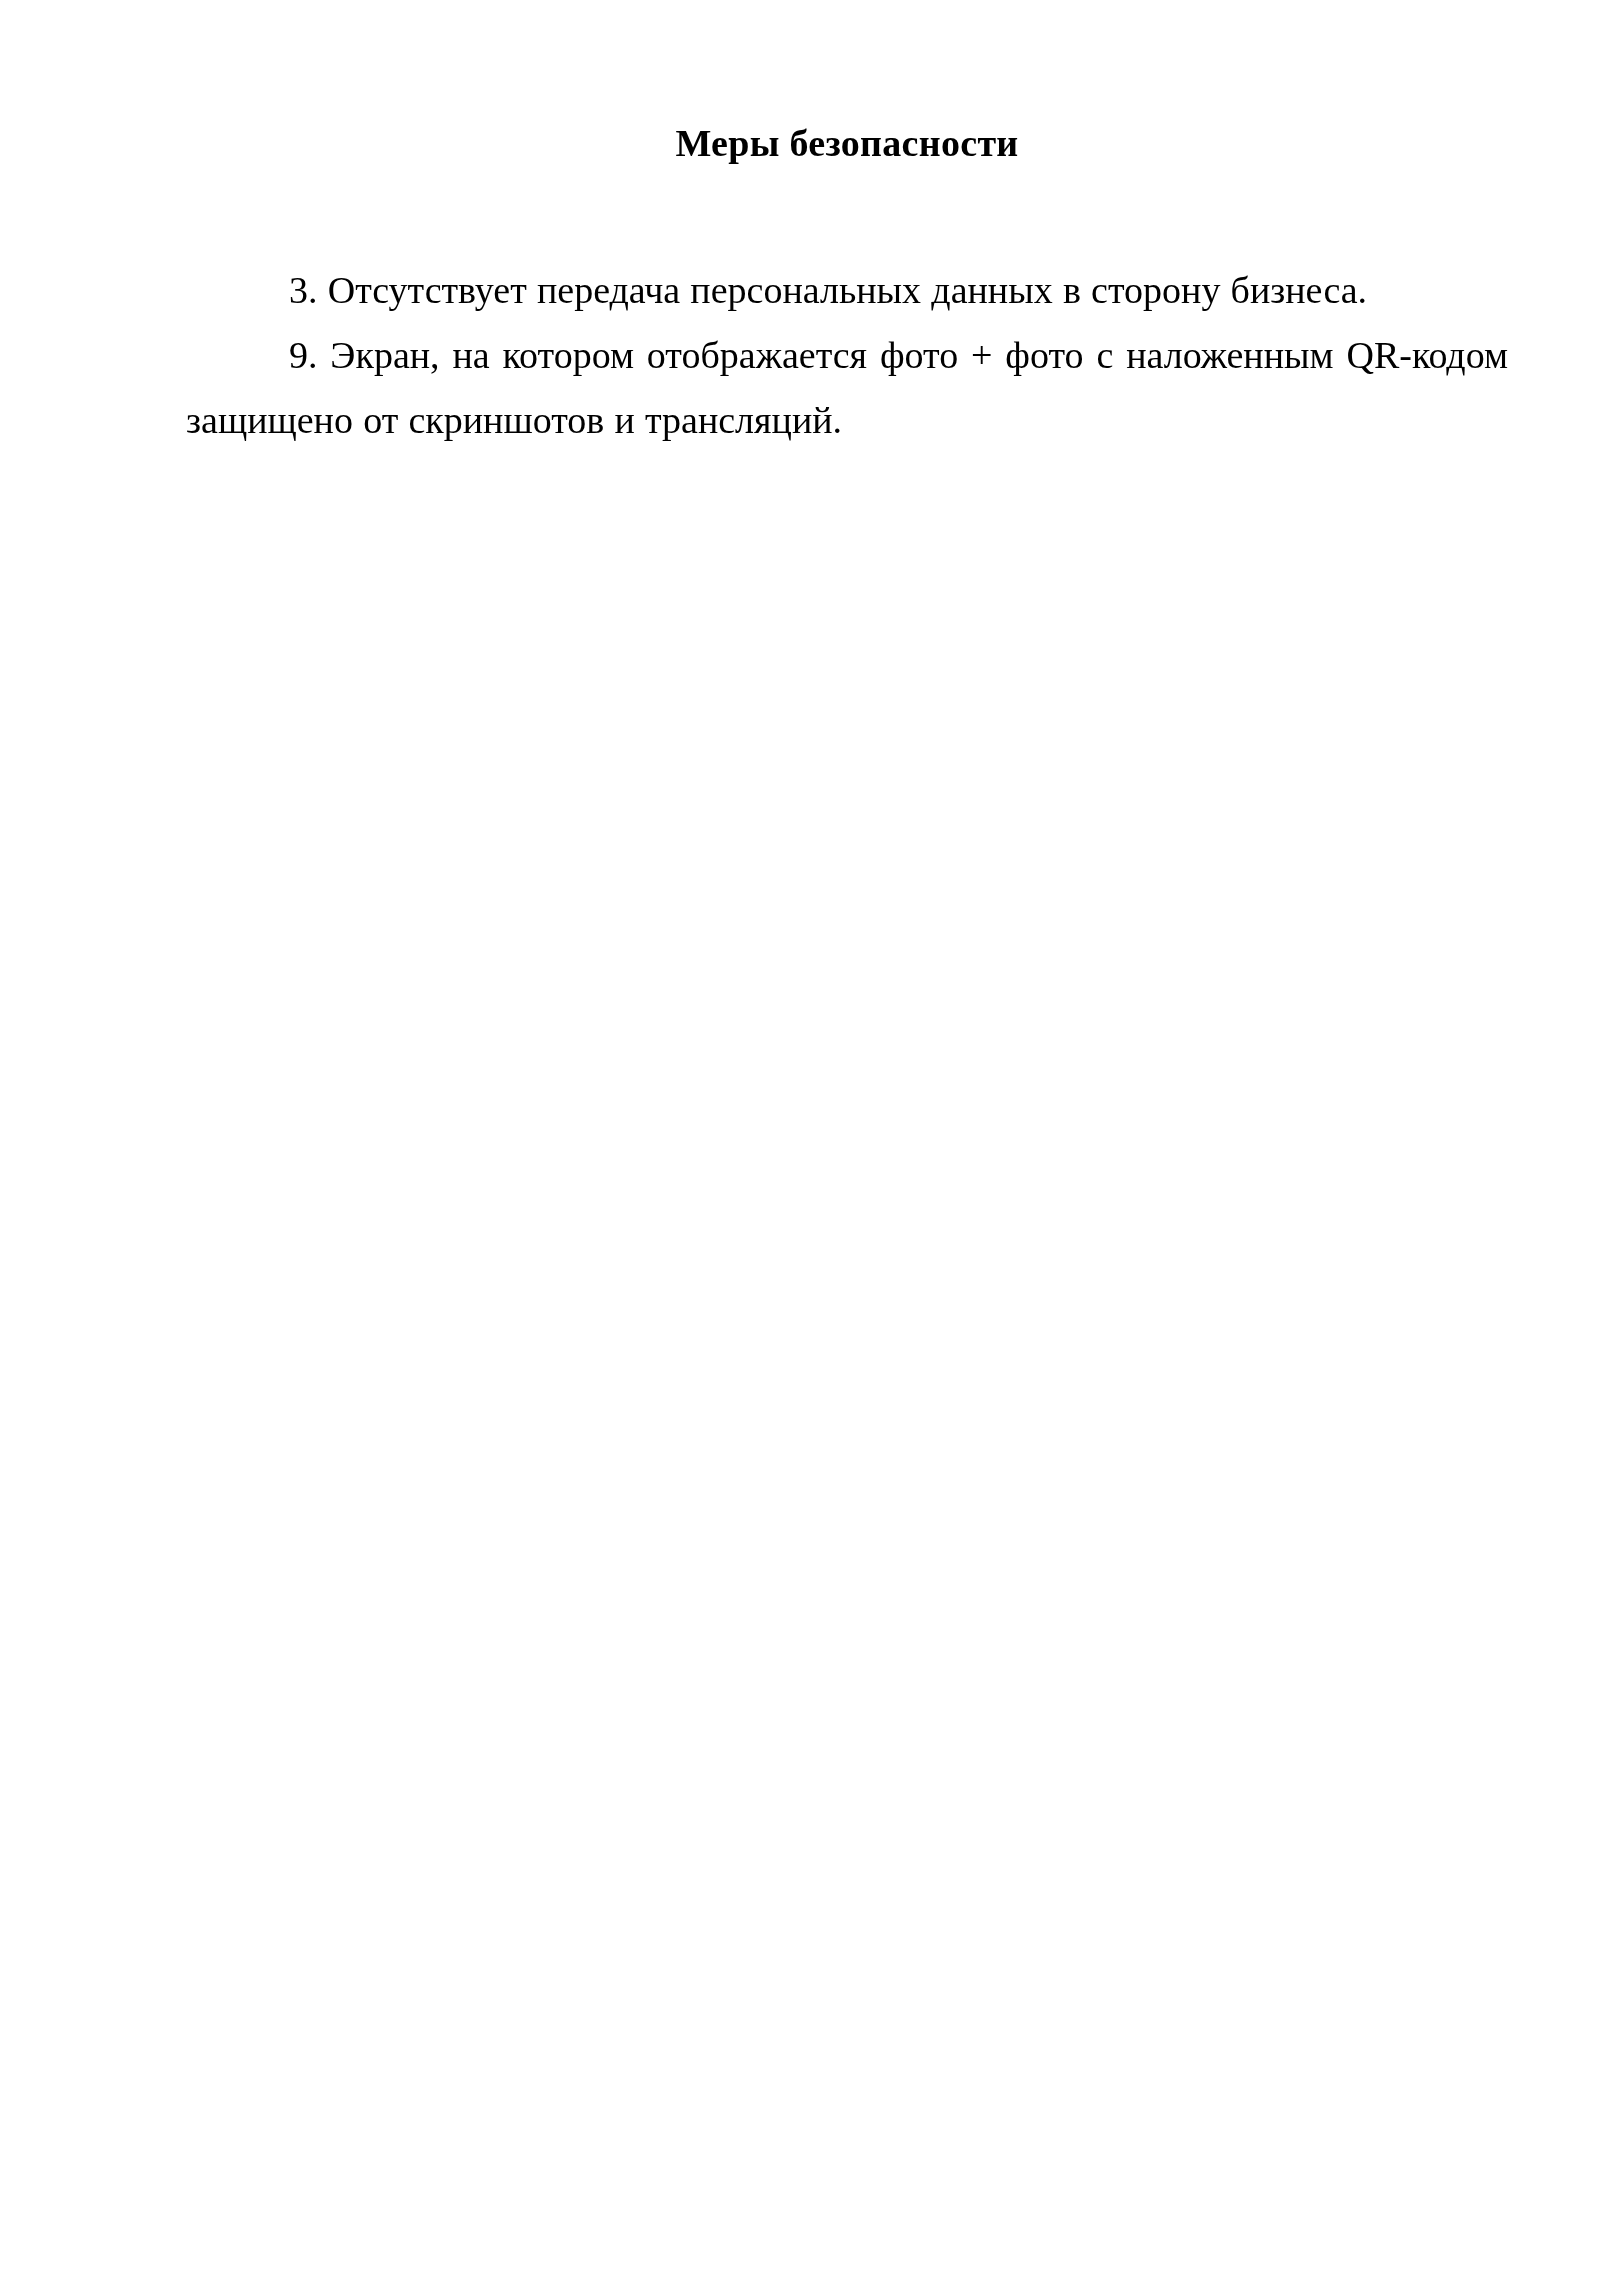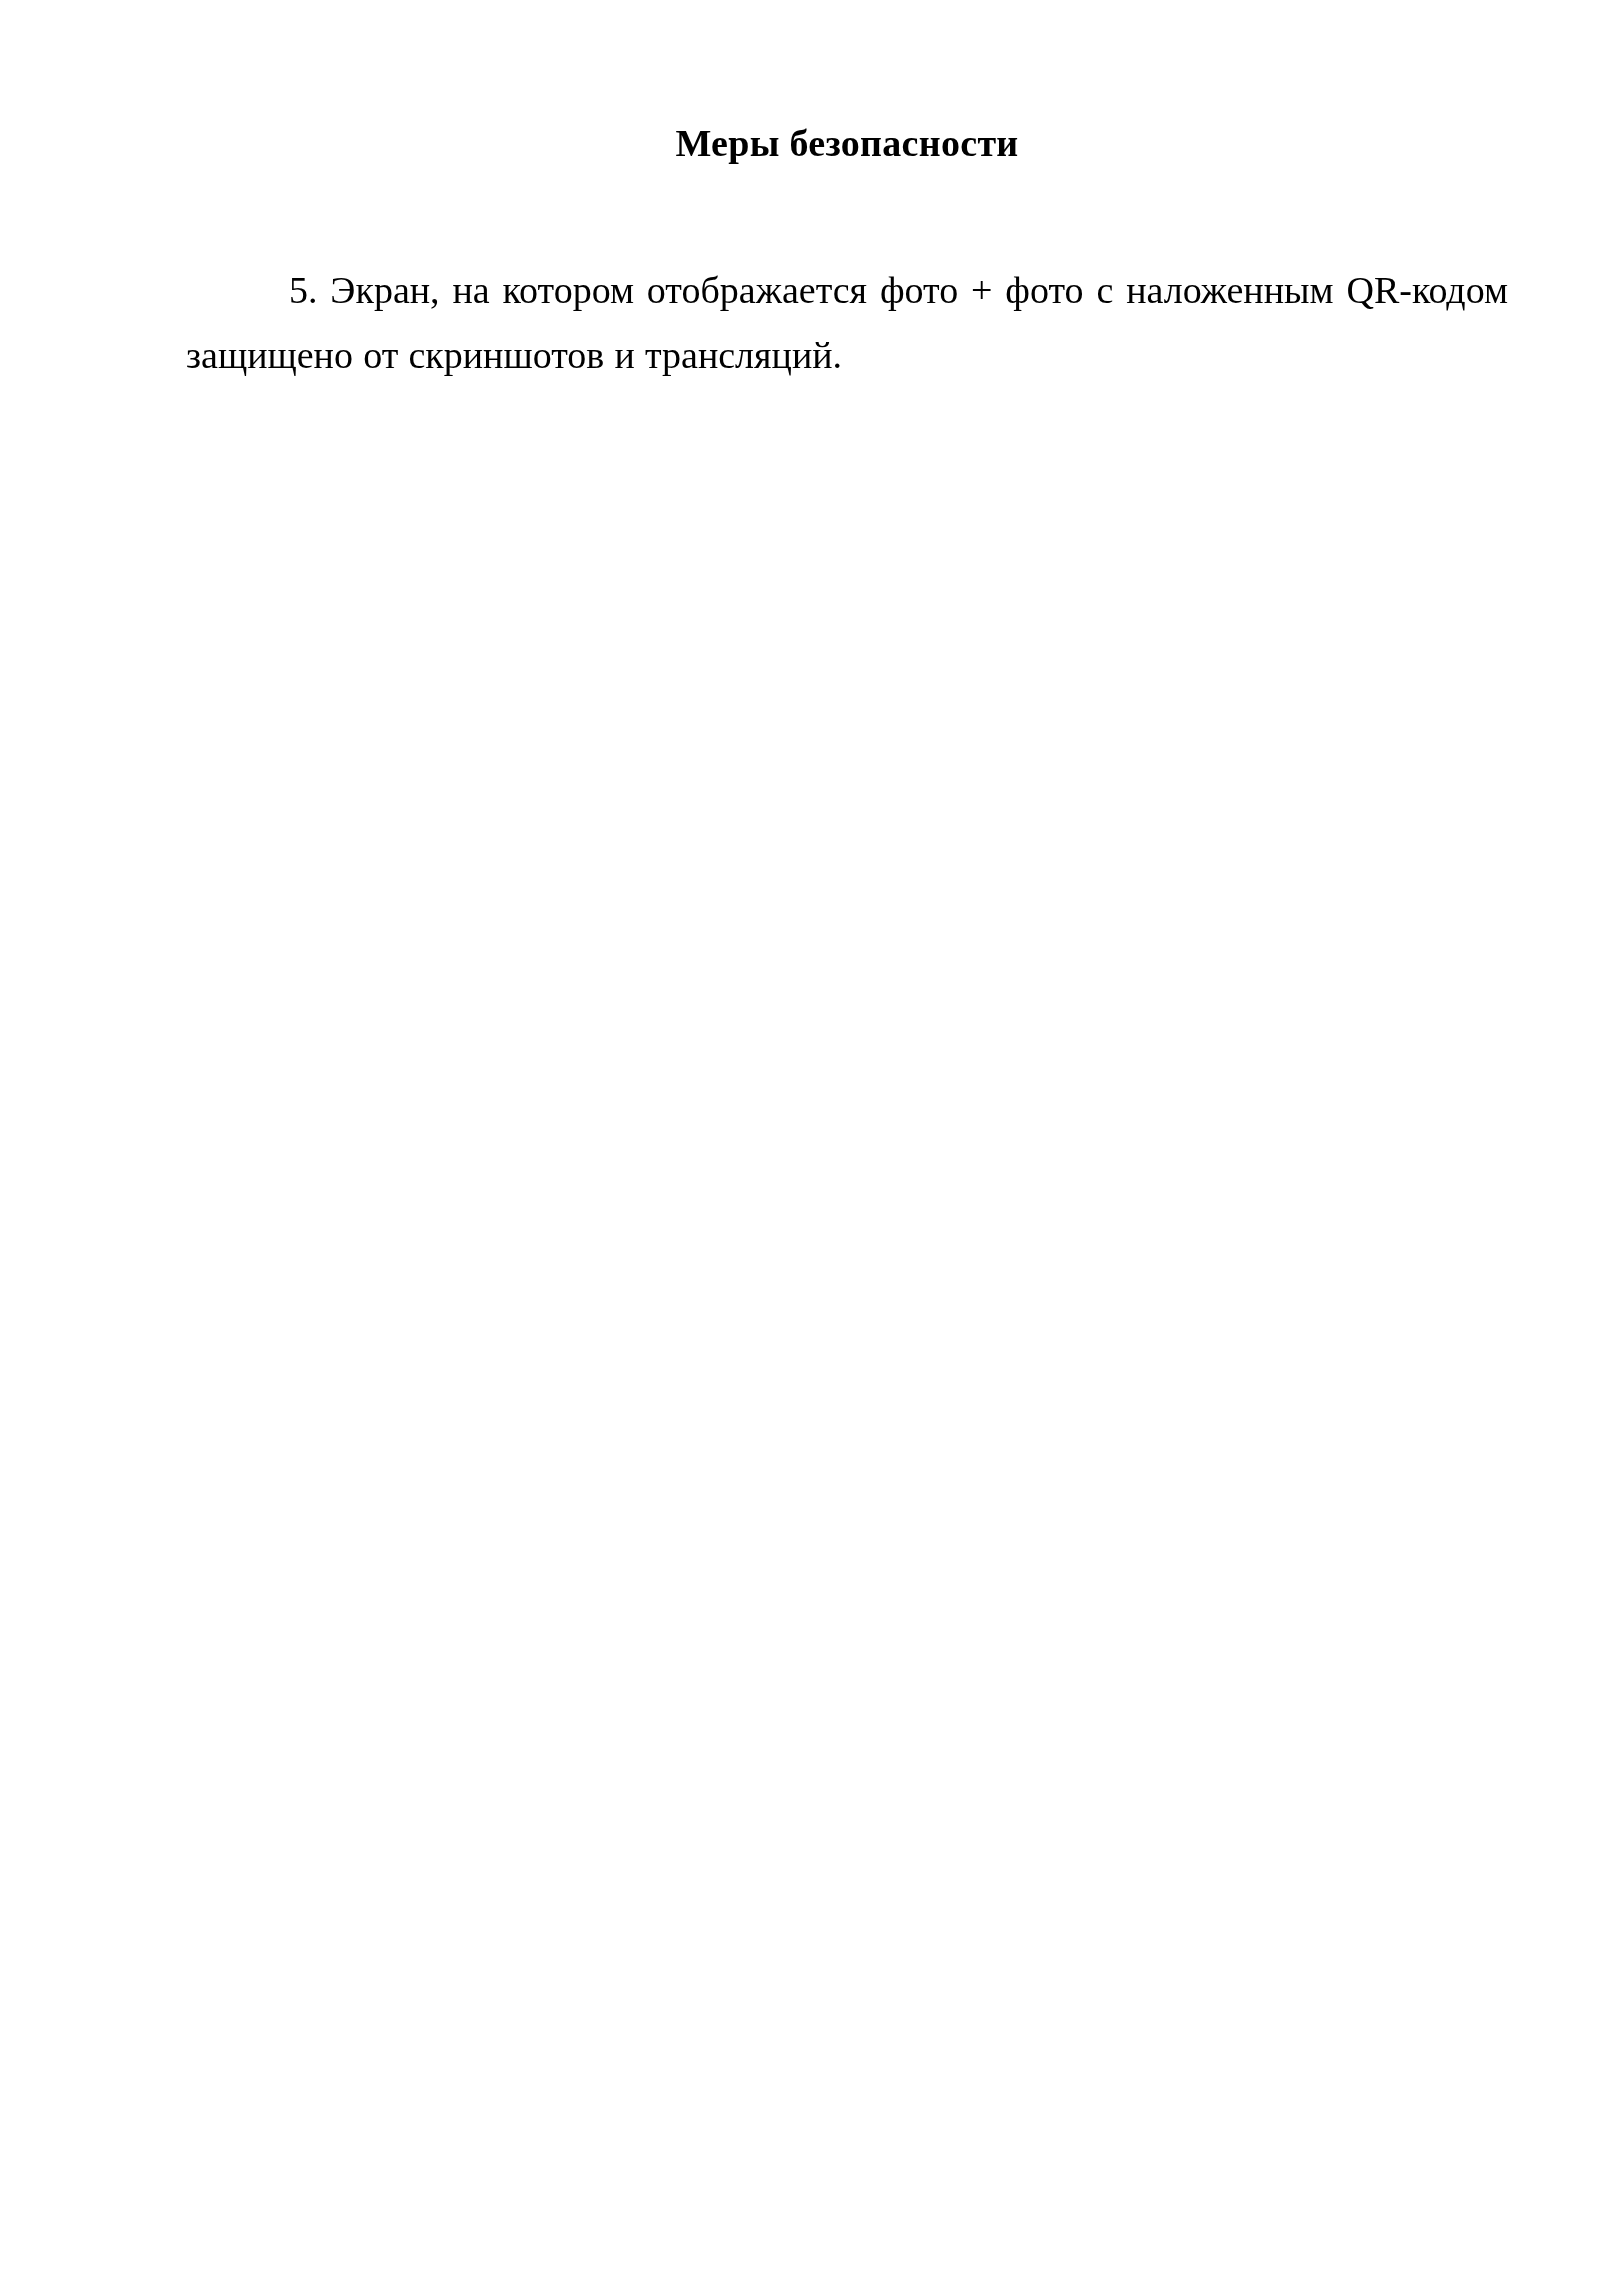--- a/index.html
+++ b/index.html
@@ -40,19 +40,20 @@
 </style>
 </head>
 <body>
 
 <div class="page">
   <div class="content">
     <h1 class="doc-title">Меры безопасности</h1>
 
 
 
+    <p class="doc-paragraph">3. Отсутствует передача персональных данных в сторону бизнеса.</p>
 
 
-    <p class="doc-paragraph">5. Экран, на котором отображается фото + фото с наложенным QR-кодом защищено от скриншотов и трансляций.</p>
+    <p class="doc-paragraph">9. Экран, на котором отображается фото + фото с наложенным QR-кодом защищено от скриншотов и трансляций.</p>
 
   </div>
 </div>
 
 
 </body></html>

